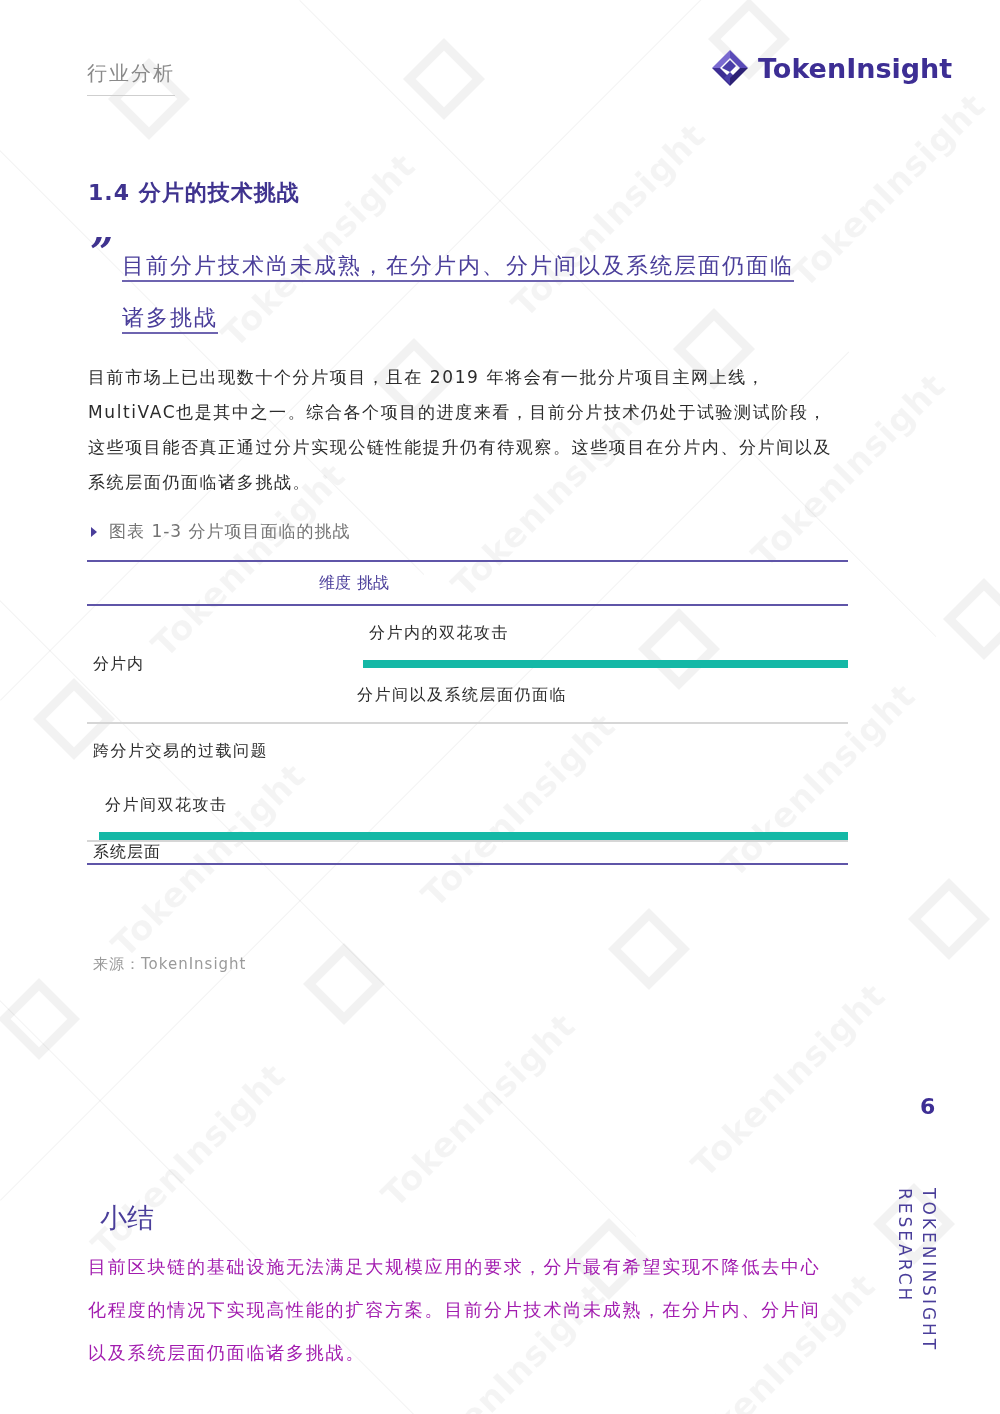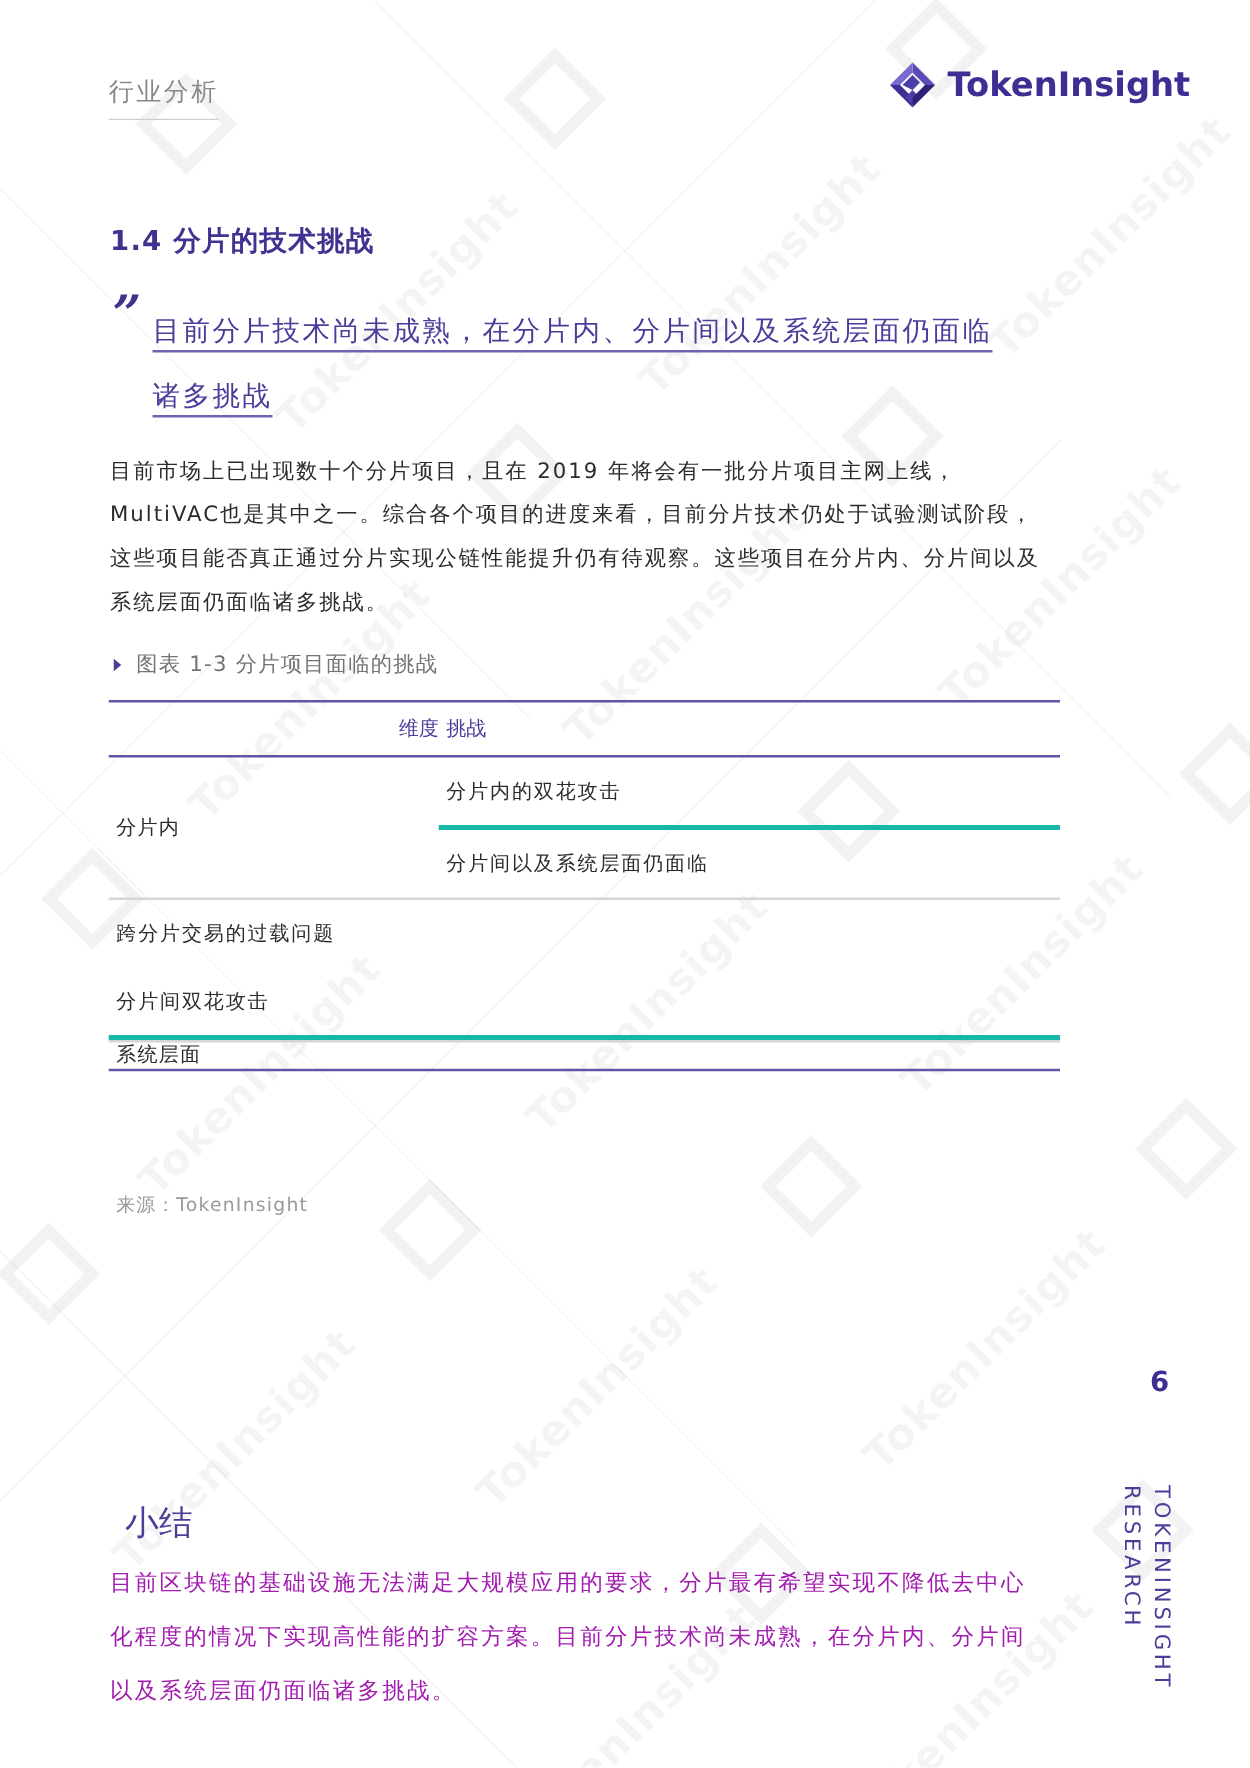--- a/index.html
+++ b/index.html
@@ -65,21 +65,21 @@
   .t-topline { height: 2px; background: #5f55a8; }
   .t-head { display: flex; height: 42px; align-items: center; font-size: 16px; color: #4a3e9a; }
   .t-head .c1 { width: 258px; padding-left: 6px; text-align: right; }
   .t-head .c2 { flex: 1; padding-left: 6px; }
   .t-headline { height: 2px; background: #5f55a8; }
   .t-group { display: flex; border-bottom: 2px solid #d6d6d6; }
   .t-group.last { border-bottom: 2px solid #5f55a8; }
   .t-group .dim { width: 258px; display: flex; align-items: center; padding-left: 6px; font-size: 16px; color: #2b2b2b; letter-spacing: 1px; }
   .t-group .chals { flex: 1; }
   .t-cell { height: 54px; display: flex; align-items: center; padding-left: 6px; font-size: 16px; color: #2b2b2b; letter-spacing: 1.5px; }
-  .t-cell.first { border-bottom: 4px solid #14b8a6; }
+  .t-cell.first { border-bottom: 8px solid #14b8a6; margin-left: 12px; }
 
   .source { position: absolute; left: 93px; top: 955px; font-size: 15px; color: #9a9a9a; letter-spacing: 1px; }
 
   .page-num { position: absolute; left: 920px; top: 1094px; font-size: 22px; font-weight: bold; color: #3d2e94; }
   .vertical-brand {
     position: absolute; left: 893px; top: 1188px; writing-mode: vertical-rl;
     font-size: 17px; color: #4a3e9a; letter-spacing: 3px; line-height: 24px;
   }
 
   .summary-title { position: absolute; left: 88px; top: 1200px; font-size: 27px; color: #4a3e9a; margin-left: 12px; }

